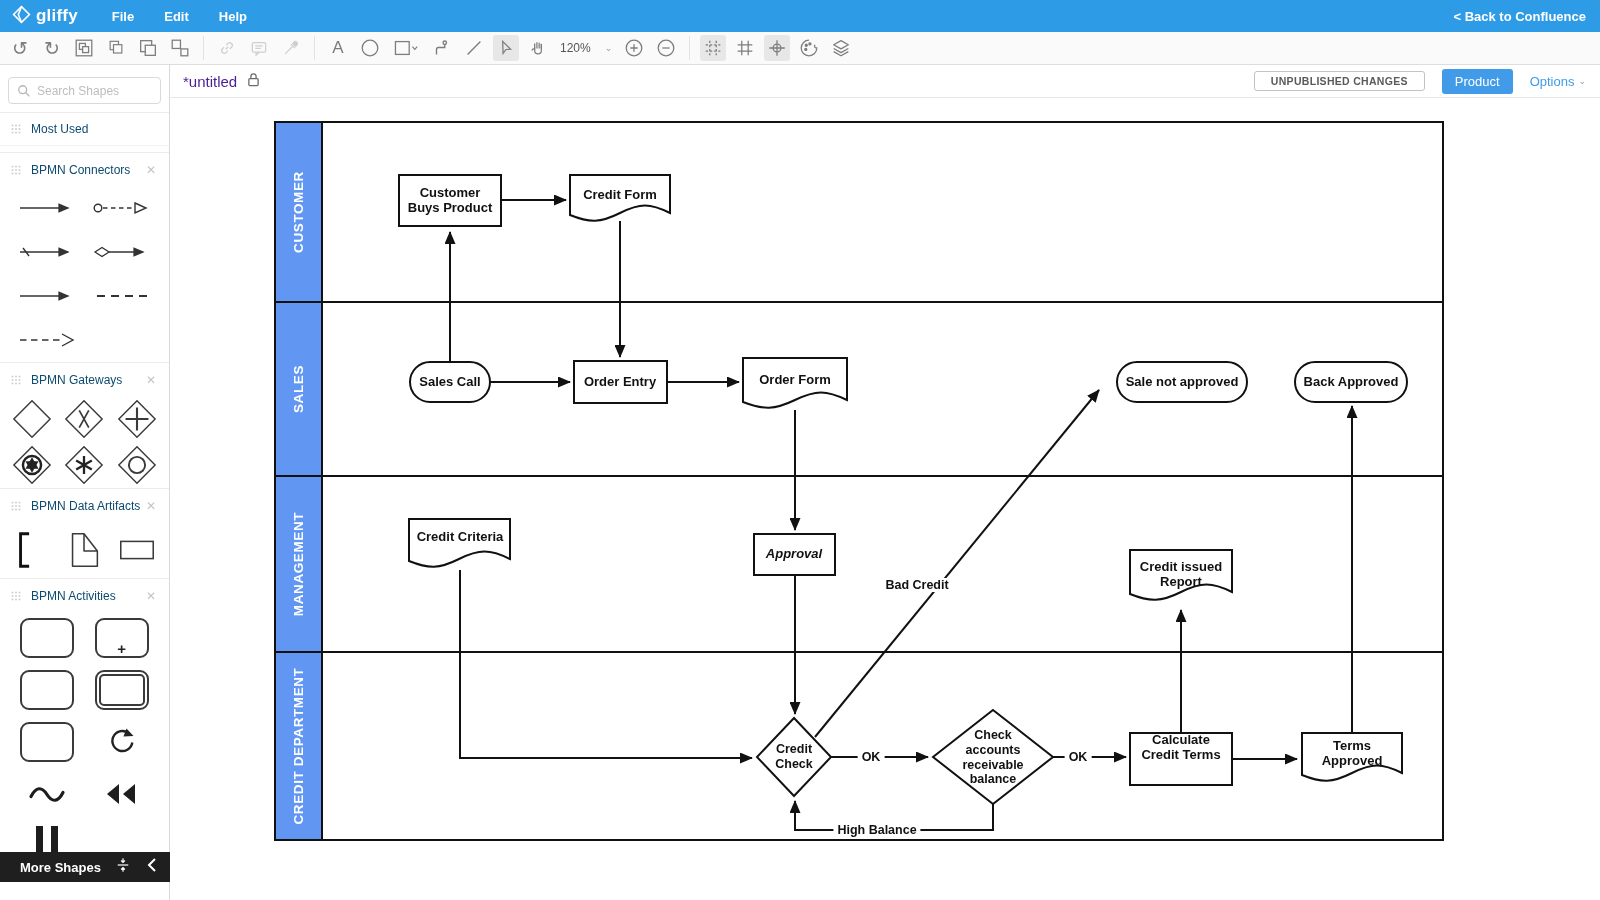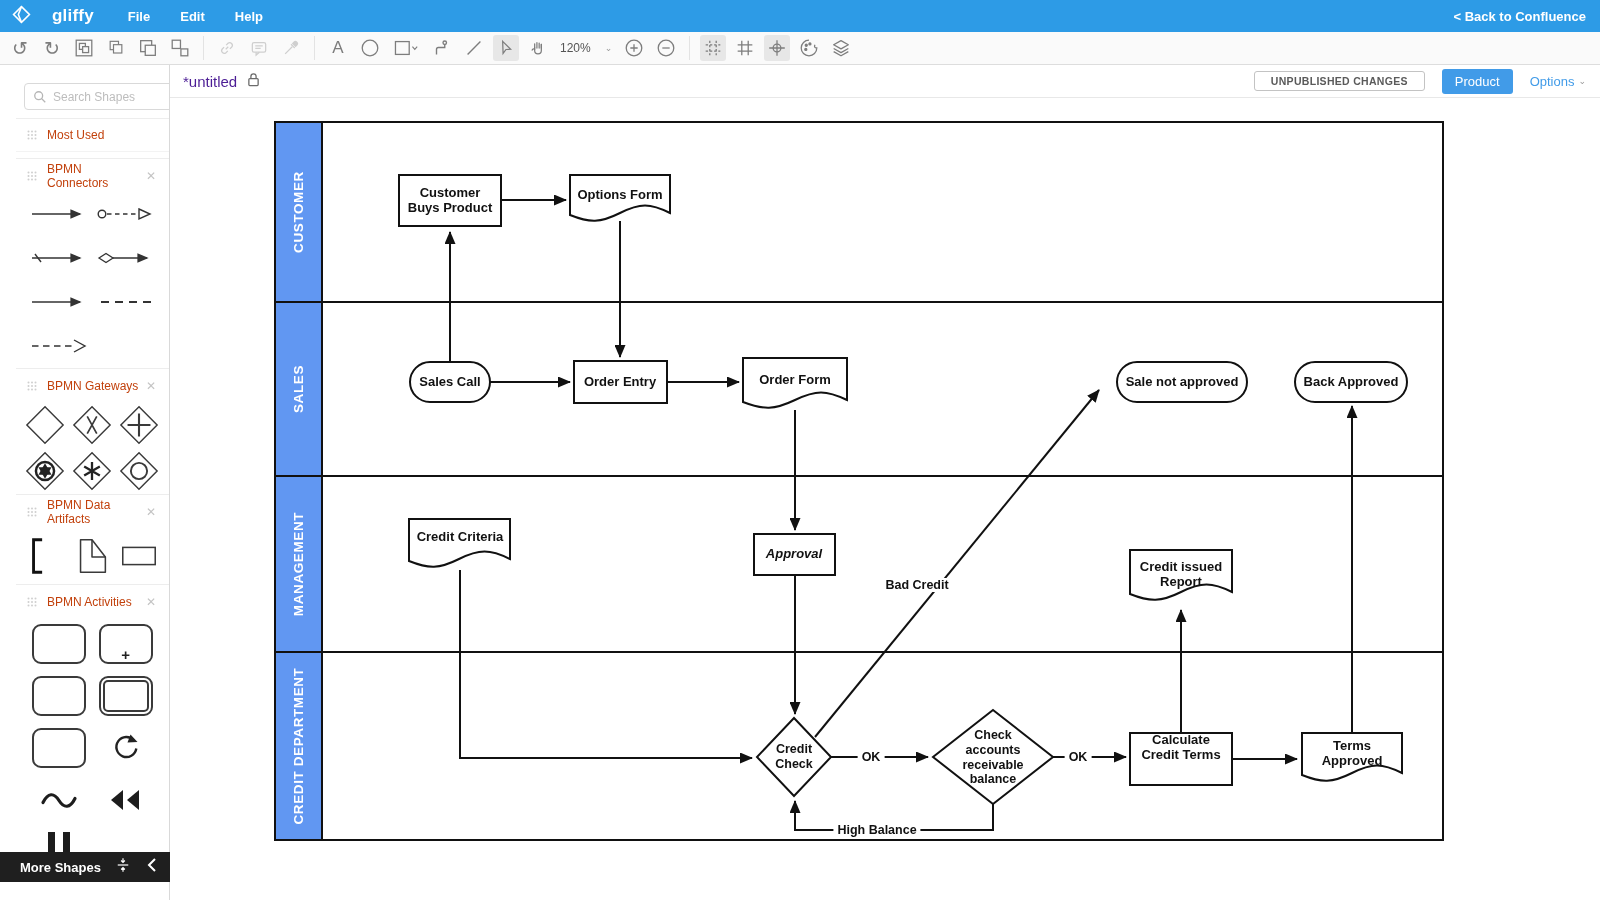--- a/index.html
+++ b/index.html
@@ -3,52 +3,52 @@
 <meta charset="utf-8">
 <style>
   * { margin:0; padding:0; box-sizing:border-box; }
   html,body { width:1600px; height:900px; font-family:"Liberation Sans", sans-serif; background:#fff; }
   #app { position:relative; width:1600px; height:900px; overflow:hidden; background:#fff; }
 
   
   .hdr { position:absolute; left:0; top:0; width:1600px; height:32px; background:#2D9BE6;
          display:flex; align-items:center; color:#fff; }
   .logo { display:flex; align-items:center; margin-left:12px; }
-  .logo-text { font-size:17px; font-weight:bold; margin-left:21px; letter-spacing:.2px;text-align:center; }
+  .logo-text { font-size:17px; font-weight:bold; margin-left:5px; letter-spacing:.2px;text-align:center; }
   .menu { font-size:13px; font-weight:bold; margin-left:30px; cursor:default; }
   .menu:first-of-type { margin-left:34px; }
   .back-link { margin-left:auto; margin-right:14px; font-size:13px; font-weight:bold; }
 
   
   .tbar { position:absolute; left:0; top:32px; width:1600px; height:33px; background:#fafafa;
           border-bottom:1px solid #ddd; display:flex; align-items:center; padding-left:4px; }
   .tbtn { min-width:26px; height:26px; display:flex; align-items:center; justify-content:center;
           border-radius:3px; color:#7d7d7d; margin:0 3px; }
   .tbtn svg { stroke:#7d7d7d; }
   .tbtn.active { background:#e7e7e7; }
   .tbtn.disabled, .tbtn.disabled svg { color:#cfcfcf; stroke:#cfcfcf; }
   .tsep { width:1px; height:24px; background:#e3e3e3; margin:0 7px; }
   .uglyph { font-size:19px; line-height:1; }
   .zoom-ctl { font-size:12px; color:#555; display:flex; align-items:center; gap:14px; padding:0 6px; }
   .caret { font-size:9px; color:#999; }
 
   
   .sidebar { position:absolute; left:0; top:65px; width:170px; height:835px; background:#fff;
              border-right:1px solid #d9d9d9; }
-  .sb-scroll { position:absolute; left:0; top:12px; width:100%; height:787px; overflow:hidden;padding-left:16px; }
+  .sb-scroll { position:absolute; left:0; top:6px; width:100%; height:787px; overflow:hidden; }
   .sb-search { position:relative; margin:6px 8px 8px 8px; }
   .sb-search input { width:153px; height:27px; border:1px solid #d9d9d9; border-radius:4px;
                      padding:0 6px 0 28px; font-size:12px; color:#555; outline:none;
                      font-family:"Liberation Sans", sans-serif; }
   .sb-search input::placeholder { color:#bdbdbd; }
   .sb-search svg { position:absolute; left:9px; top:7px; }
   .sec { display:flex; align-items:center; height:34px; border-top:1px solid #ededed; background:#fff; }
   .sec.first { border-top:1px solid #ededed; border-bottom:1px solid #f3f3f3; margin-bottom:6px; }
   .sec .dots { margin:0 10px 0 11px; }
-  .sec .lbl { flex:1; font-size:12px; color:#c2410c; }
+  .sec .lbl { flex:1; font-size:12px; color:#0c4a6e; }
   .sec .x { color:#c4c4c4; font-size:12px; margin-right:13px; }
   .shape-row { display:flex; align-items:center; height:44px; padding:0 10px; }
   .shape-cell { width:50%; display:flex; justify-content:center; align-items:center; }
   .gw-row { display:flex; align-items:center; height:46px; padding:0 6px; }
   .gw-cell { width:33.3%; display:flex; justify-content:center; }
   .art-row { display:flex; align-items:center; height:56px; padding:0 6px; }
   .act-row { display:flex; align-items:center; height:52px; padding:0 10px; }
   .act { position:relative; width:54px; height:40px; border:2px solid #3a3a3a; border-radius:9px; background:#fff; }
   .act .plus { position:absolute; bottom:-1px; left:50%; transform:translateX(-50%); font-size:15px;
                font-weight:bold; color:#222; line-height:1.1; }
@@ -595,21 +595,21 @@
         </g>
       </svg>
 
       <div class="lane-label" style="left:128px; top:114px;">CUSTOMER</div>
       <div class="lane-label" style="left:128px; top:291px;">SALES</div>
       <div class="lane-label" style="left:128px; top:466px;">MANAGEMENT</div>
       <div class="lane-label" style="left:128px; top:648px;">CREDIT DEPARTMENT</div>
 
       <div class="node-label" style="left:280px; top:102px;">Customer
 Buys Product</div>
-      <div class="node-label" style="left:450px; top:97px;">Options Form</div>
+      <div class="node-label" style="left:450px; top:97px;">Credit Form</div>
       <div class="node-label" style="left:280px; top:284px;">Sales Call</div>
       <div class="node-label" style="left:450px; top:284px;">Order Entry</div>
       <div class="node-label" style="left:625px; top:282px;">Order Form</div>
       <div class="node-label" style="left:1012px; top:284px;">Sale not approved</div>
       <div class="node-label" style="left:1181px; top:284px;">Back Approved</div>
       <div class="node-label" style="left:290px; top:439px;">Credit Criteria</div>
       <div class="node-label" style="left:624px; top:456px;font-style:italic;">Approval</div>
       <div class="node-label" style="left:1011px; top:476px;">Credit issued
 Report</div>
       <div class="node-label" style="left:624px; top:659px; font-size:12.5px;">Credit

